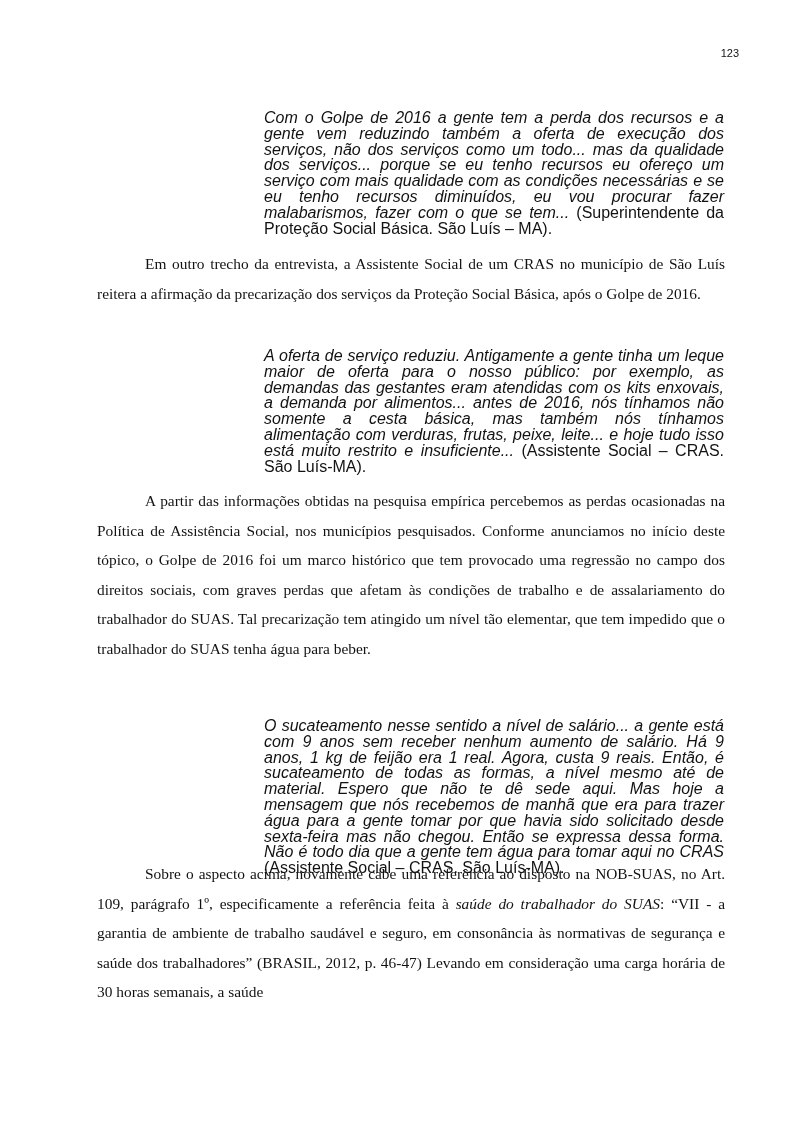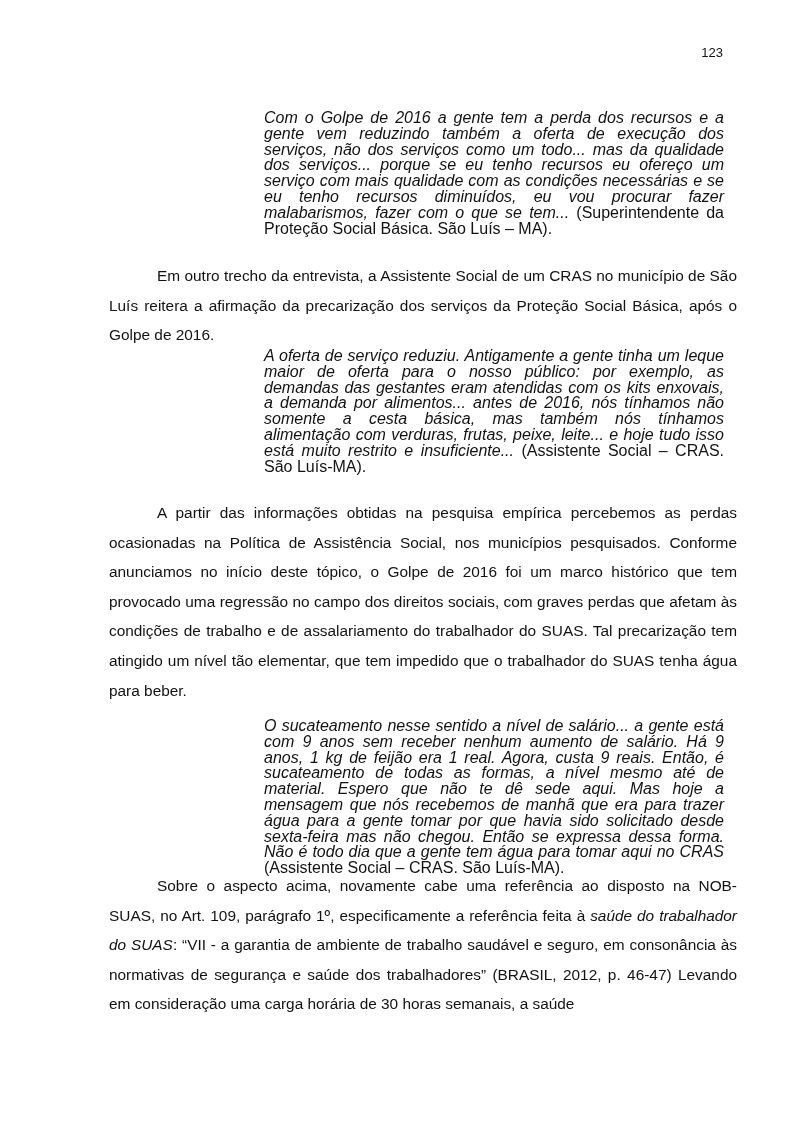--- a/index.html
+++ b/index.html
@@ -13,22 +13,22 @@
     height: 1131px;
     background: #ffffff;
     font-family: "Liberation Sans", sans-serif;
     color: #121212;
     margin: 0 auto;
     overflow: hidden;
   }
   .page-number {
     position: absolute;
     top: 44px;
-    right: 77px;
-    font-size: 13px;
+    right: 61px;
+    font-size: 11px;
     line-height: 18px;
   }
   .bq {
     position: absolute;
     left: 264px;
     width: 460px;
     font-size: 16px;
     line-height: 15.8px;
     text-align: justify;
     margin: 0;
@@ -39,21 +39,22 @@
   .bq2 { top: 348px; }
   .bq3 { top: 718px; }
   .para {
     position: absolute;
     left: 97px;
     width: 628px;
     font-size: 15.4px;
     line-height: 29.6px;
     text-align: justify;
     text-indent: 48px;
-    margin: 12px;
+    margin: 0;
+    font-family: Liberation Serif, serif;
   }
   .para .inline-it { font-style: italic; }
   .p1 { top: 249px; }
   .p2 { top: 486px; }
   .p3 { top: 859px; }
 </style>
 </head>
 <body>
 
 <div class="page">

